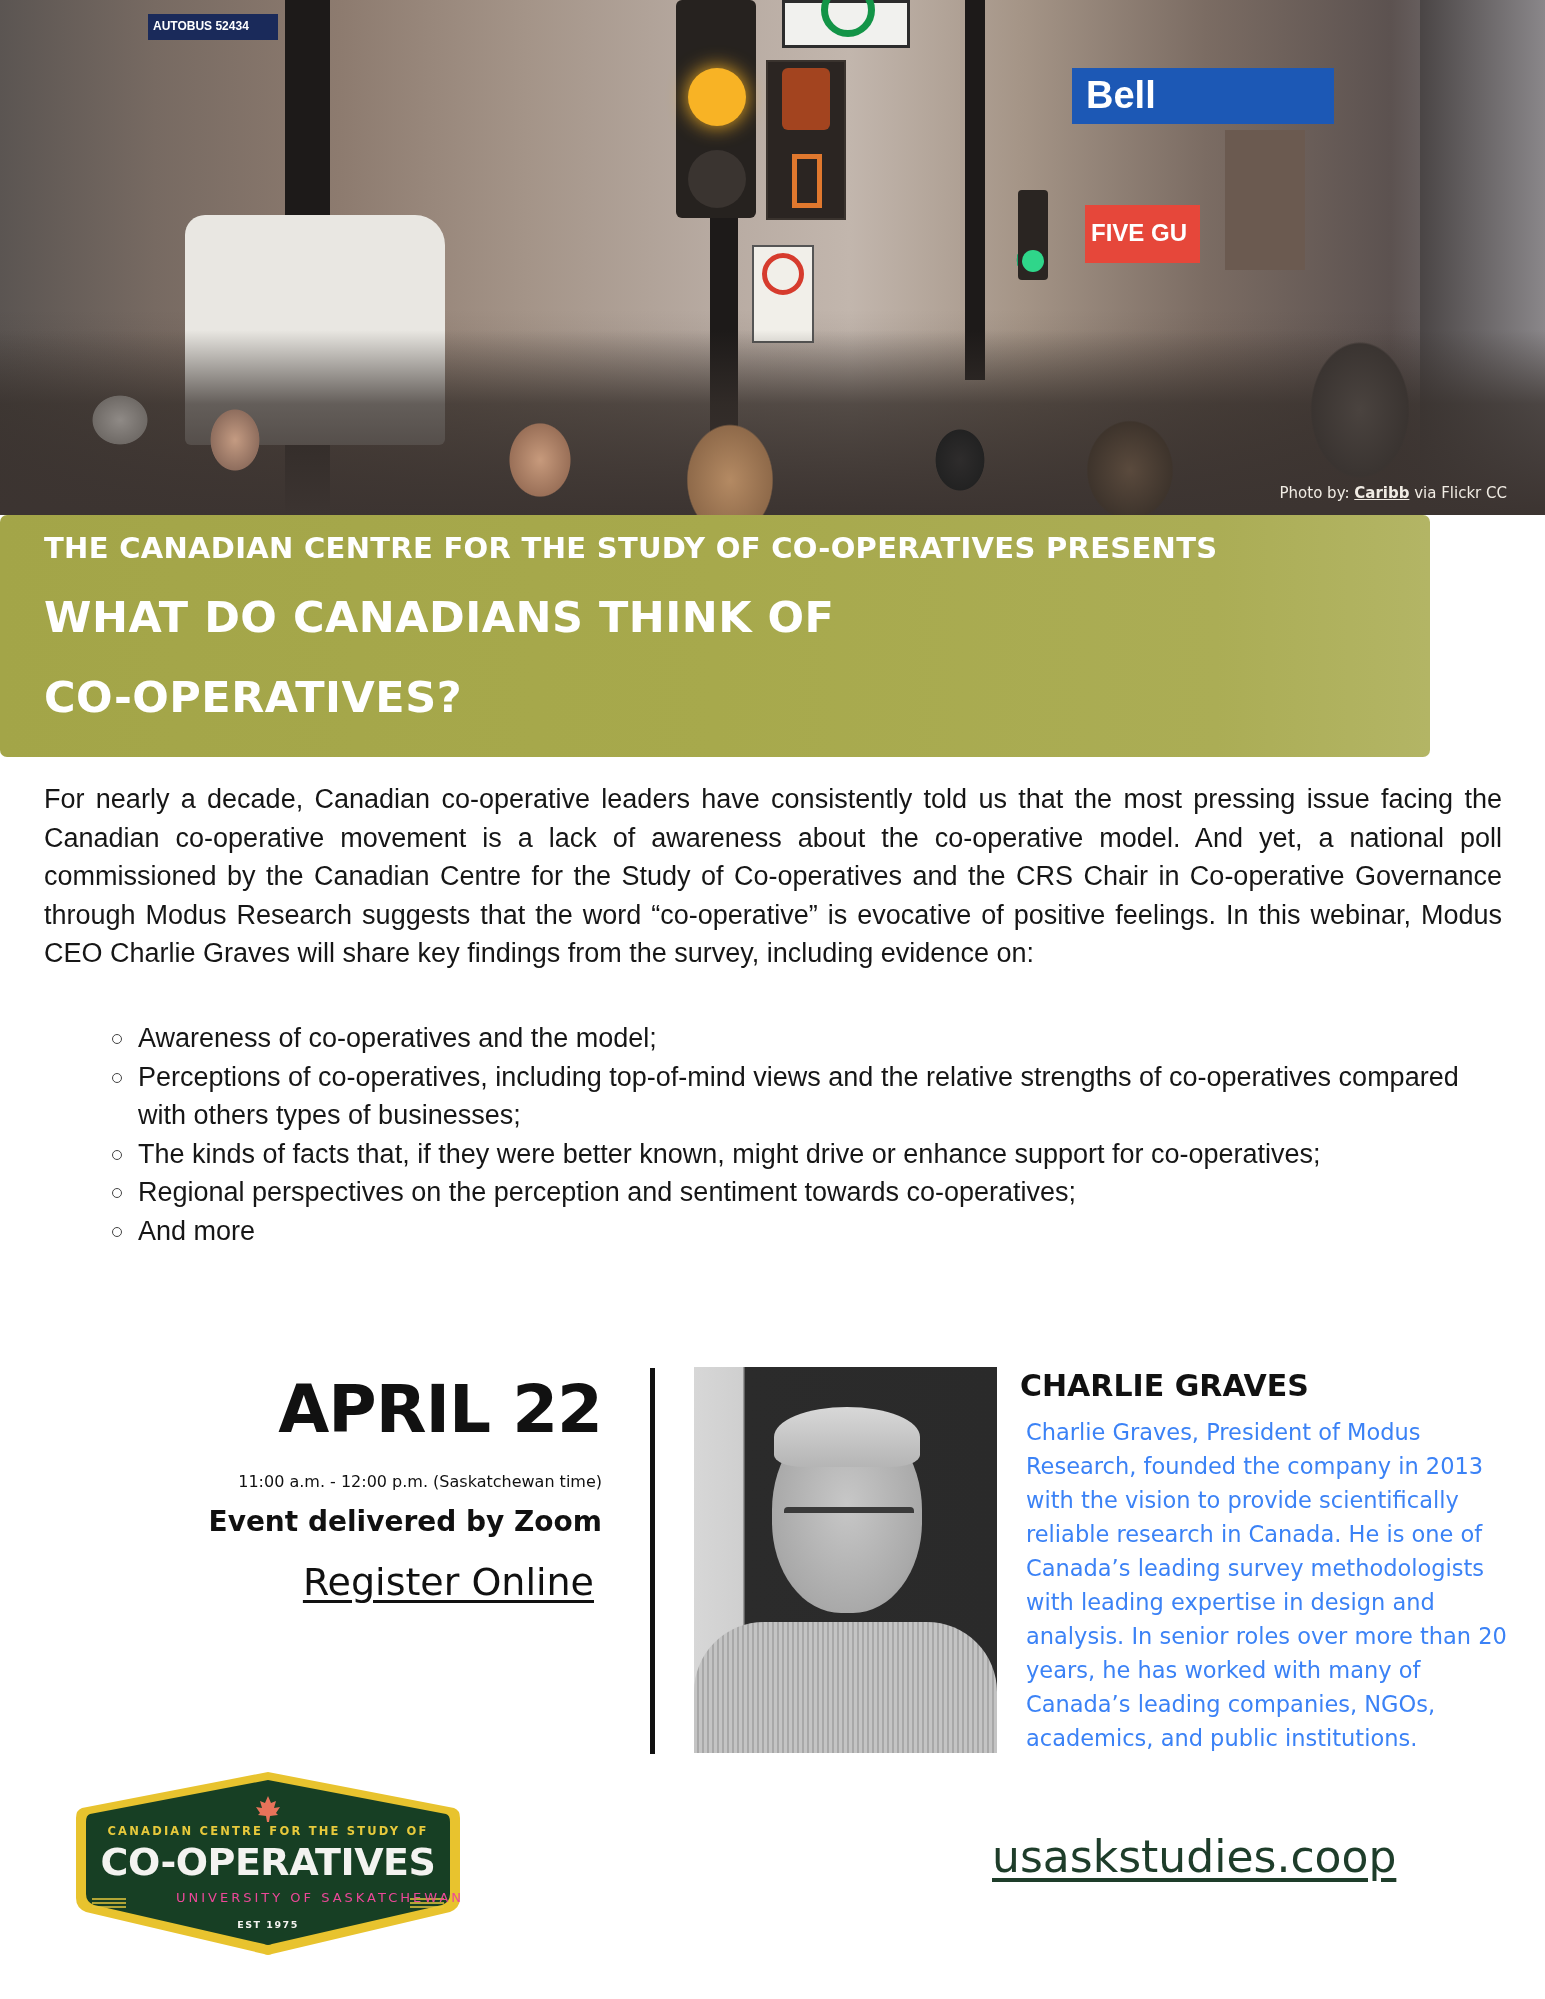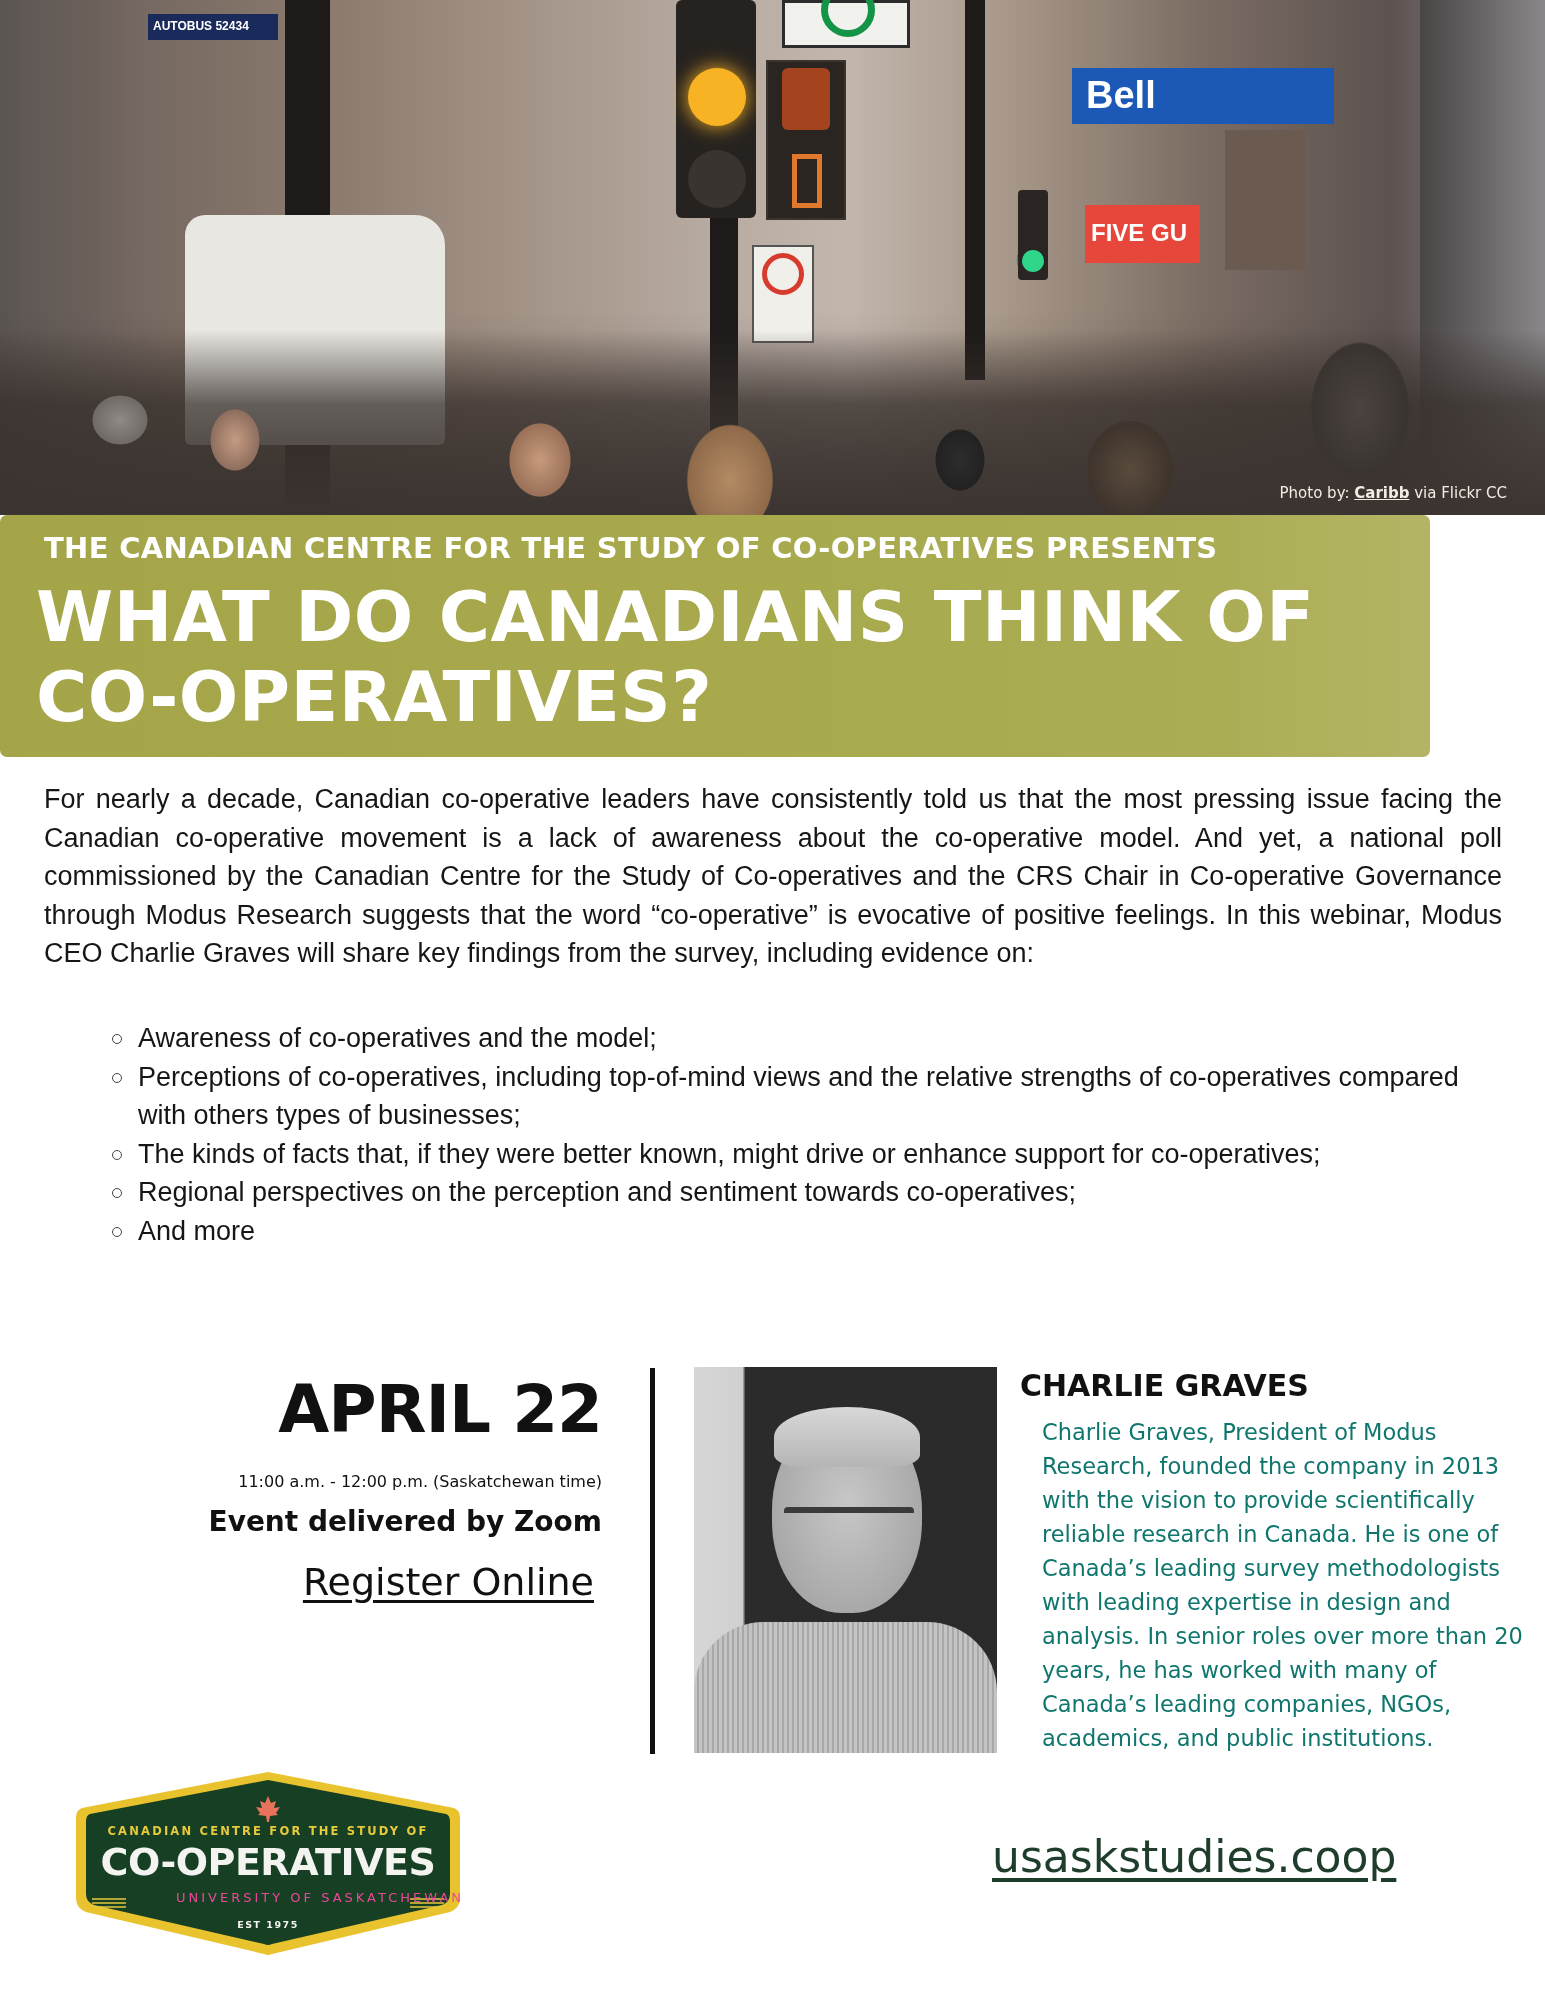--- a/index.html
+++ b/index.html
@@ -43,22 +43,22 @@
   .banner {
     position: absolute; left: 0; top: 515px; width: 1430px; height: 242px;
     background: linear-gradient(90deg, #a3a548 0%, #a7a94c 50%, #abad55 85%, #b3b565 100%);
     border-radius: 7px;
   }
   .banner .kicker {
     position: absolute; left: 44px; top: 16px; color: #fff; font-weight: bold;
     font-family: "DejaVu Sans", sans-serif; font-size: 29px; letter-spacing: 0.3px;
   }
   .banner .title {
-    position: absolute; left: 36px; top: 62px; color: #fff; font-weight: bold;
-    font-family: "DejaVu Sans", sans-serif; font-size: 70px; line-height: 80px; letter-spacing: 0.5px;
+    position: absolute; left: 44px; top: 62px; color: #fff; font-weight: bold;
+    font-family: "DejaVu Sans", sans-serif; font-size: 43px; line-height: 80px; letter-spacing: 0.5px;
   }
 
   
   .intro {
     position: absolute; left: 44px; top: 780px; width: 1458px;
     font-family: "Liberation Sans", sans-serif; font-size: 27px; line-height: 38.5px;
     text-align: justify; color: #161616;
   }
   .bullets {
     position: absolute; left: 112px; top: 1019px; width: 1400px; list-style: none;
@@ -109,21 +109,21 @@
     position: absolute; left: 0; top: 255px; width: 303px; height: 140px;
     background: repeating-linear-gradient(90deg, #c4c4c4 0px, #c4c4c4 3px, #a8a8a8 3px, #a8a8a8 5px);
     border-radius: 70px 70px 0 0;
   }
   .speaker-name {
     position: absolute; left: 1020px; top: 1368px; font-family: "DejaVu Sans", sans-serif;
     font-weight: bold; font-size: 30px; color: #111;
   }
   .speaker-bio {
     position: absolute; left: 1026px; top: 1415px; width: 500px;
-    font-family: "DejaVu Sans", sans-serif; font-size: 22.5px; line-height: 34px; color: #0f766e; margin-left: 16px;
+    font-family: "DejaVu Sans", sans-serif; font-size: 22.5px; line-height: 34px; color: #3b82f6;
   }
 
   
   .logo { position: absolute; left: 72px; top: 1768px; width: 392px; height: 190px; }
   .logo .logo-text-top, .logo .logo-main, .logo .logo-sub, .logo .logo-est {
     position: absolute; left: 0; width: 392px; text-align: center;
   }
   .logo .logo-text-top { top: 56px; font-family: "DejaVu Sans", sans-serif; font-weight: bold; font-size: 11.5px; letter-spacing: 2.2px; color: #e7c93c; }
   .logo .logo-main { top: 72px; font-family: "DejaVu Sans", sans-serif; font-weight: bold; font-size: 38px; letter-spacing: -0.5px; color: #f3f3f0; }
   .logo .logo-sub { top: 122px; font-family: "DejaVu Sans", sans-serif; font-size: 13px; letter-spacing: 3px; color: #ec4899; text-align: right; }

